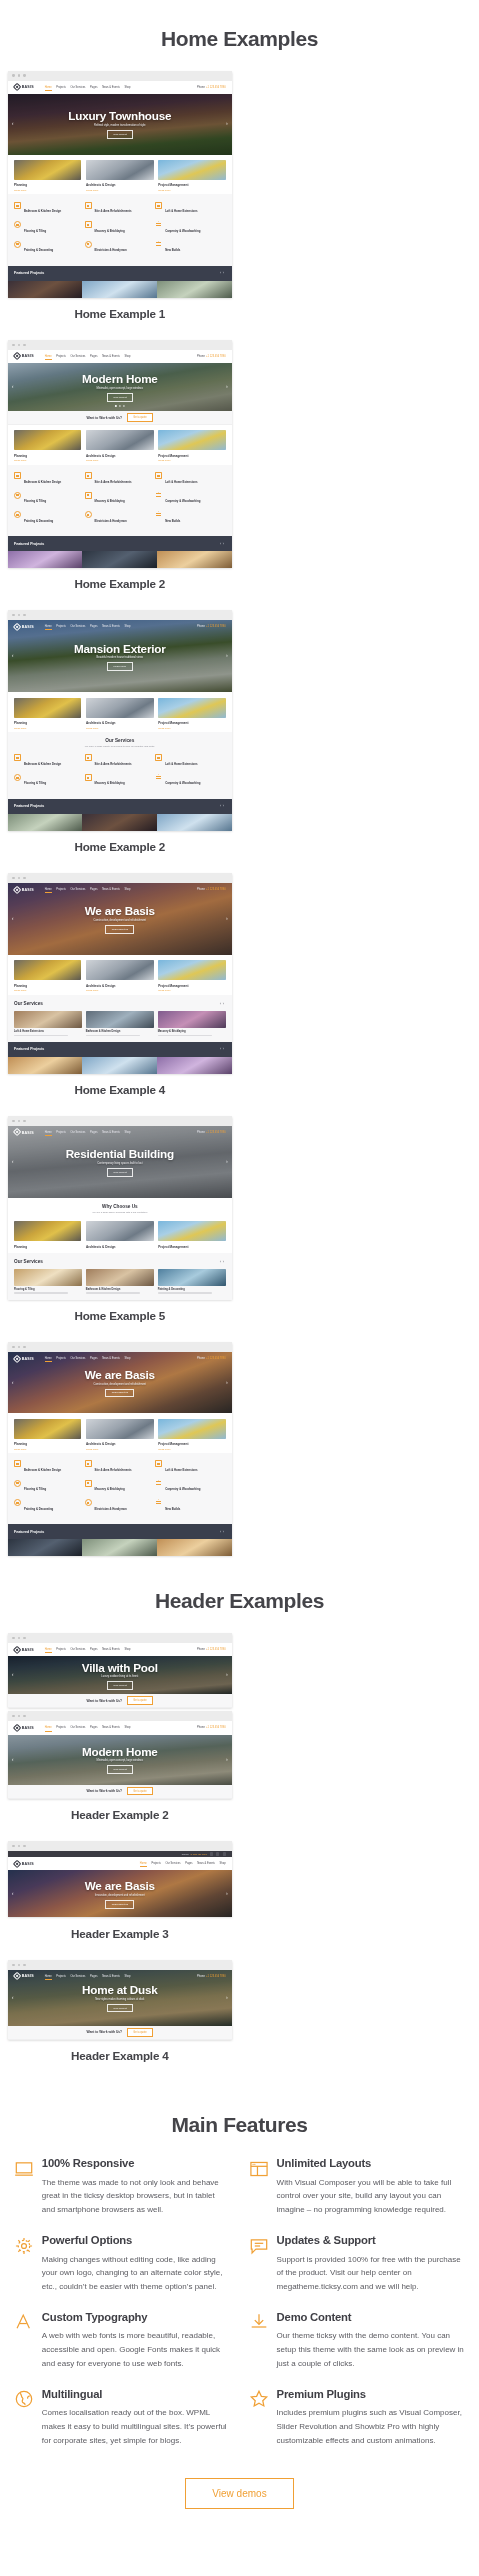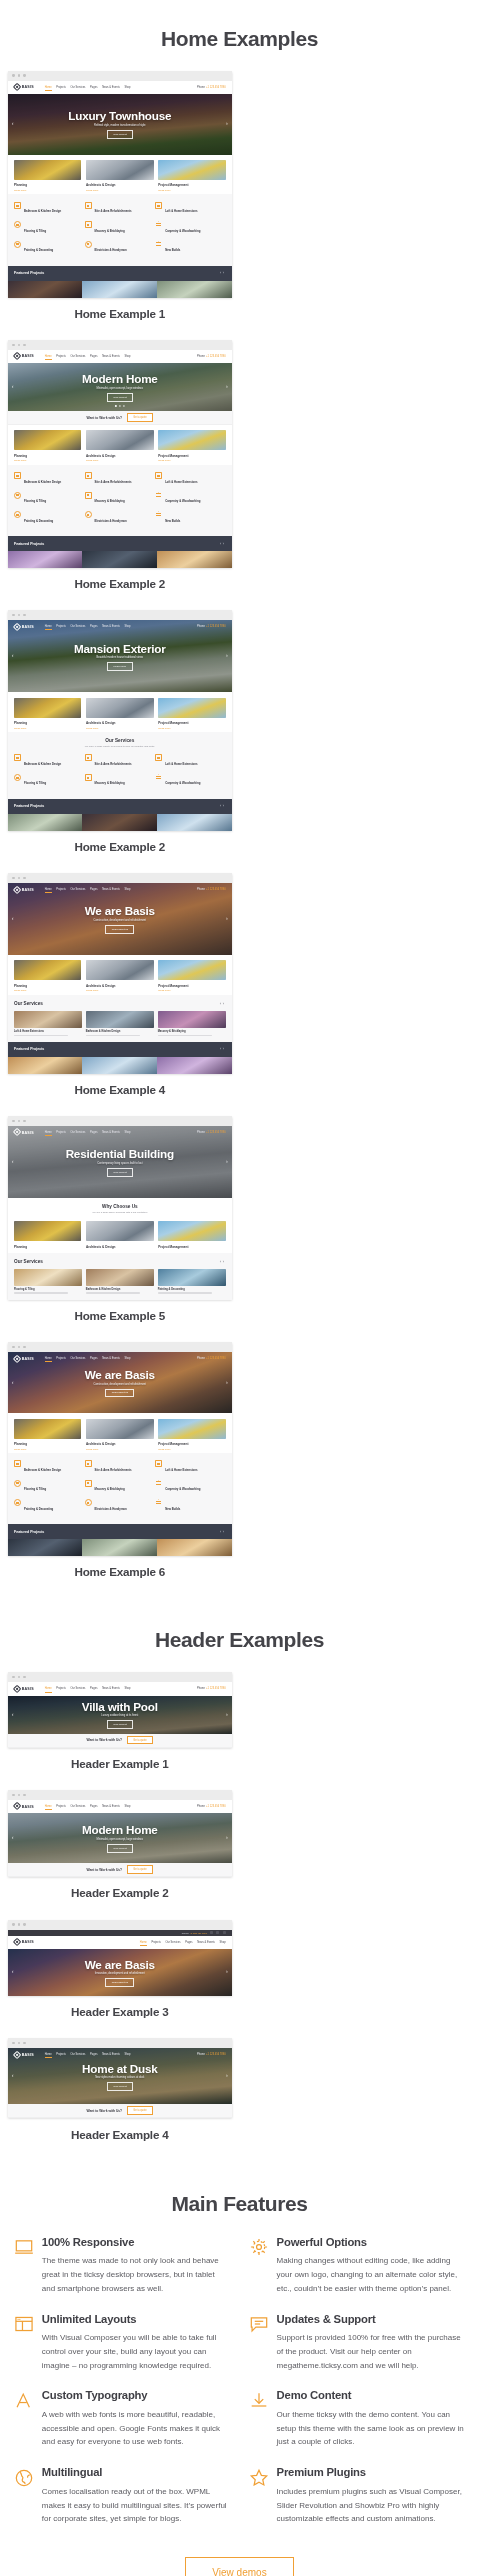--- a/index.html
+++ b/index.html
@@ -863,21 +863,20 @@
         <div class="featured">
           <span class="t">Featured Projects</span>
           <span class="nav"><span>‹</span><span>›</span></span>
         </div>
         <div class="featured-strip">
           <div class="fs5"></div>
           <div class="fs3"></div>
           <div class="fs6"></div>
         </div>
       </div>
-      <div class="caption">Home Example 6</div>
     </div>
 
   </div>
 
   <h2 class="section-title sec-header-title">Header Examples</h2>
 
   <div class="mock-grid">
 
     <div class="mock-cell">
       <div class="browser">
@@ -907,21 +906,20 @@
           <span class="hero-arrow r">›</span>
           <div class="hero-title">Villa with Pool</div>
           <div class="hero-sub">Luxury outdoor living at its finest</div>
           <div class="hero-btn">View project</div>
         </div>
         <div class="cta-bar">
           <span class="cta-text">Want to Work with Us?</span>
           <span class="cta-btn">Get a quote</span>
         </div>
       </div>
-      <div class="caption">Header Example 1</div>
     </div>
 
     <div class="mock-cell">
       <div class="browser">
         <div class="browser-bar">
           <span class="dot"></span>
           <span class="dot"></span>
           <span class="dot"></span>
         </div>
         <div class="site-nav">
@@ -1049,44 +1047,44 @@
       </div>
       <div class="f-txt">
         <div class="f-title">100% Responsive</div>
         <div class="f-desc">The theme was made to not only look and behave great in the ticksy desktop browsers, but in tablet and smartphone browsers as well.</div>
       </div>
     </div>
 
     <div class="feature">
       <div class="f-icon">
         <svg viewBox="0 0 26 26" fill="none" stroke="#f0a035" stroke-width="1.6">
-          <circle cx="13" cy="13" r="3.2"></circle>
-          <path d="M13 2.5v3M13 20.5v3M2.5 13h3M20.5 13h3M5.6 5.6l2.1 2.1M18.3 18.3l2.1 2.1M20.4 5.6l-2.1 2.1M7.7 18.3l-2.1 2.1"></path>
-          <circle cx="13" cy="13" r="7.4" stroke-dasharray="2.6 2.6"></circle>
-        </svg>
-      </div>
-      <div class="f-txt">
-        <div class="f-title">Powerful Options</div>
-        <div class="f-desc">Making changes without editing code, like adding your own logo, changing to an alternate color style, etc., couldn’t be easier with theme option’s panel.</div>
-      </div>
-    </div>
-
-    <div class="feature">
-      <div class="f-icon">
-        <svg viewBox="0 0 26 26" fill="none" stroke="#f0a035" stroke-width="1.6">
           <rect x="2.5" y="4.5" width="21" height="17"></rect>
           <line x1="2.5" y1="9.5" x2="23.5" y2="9.5"></line>
           <line x1="11" y1="9.5" x2="11" y2="21.5"></line>
           <circle cx="5.3" cy="7" r=".7" fill="#f0a035" stroke="none"></circle>
           <circle cx="7.6" cy="7" r=".7" fill="#f0a035" stroke="none"></circle>
         </svg>
       </div>
       <div class="f-txt">
         <div class="f-title">Unlimited Layouts</div>
         <div class="f-desc">With Visual Composer you will be able to take full control over your site, build any layout you can imagine – no programming knowledge required.</div>
+      </div>
+    </div>
+
+    <div class="feature">
+      <div class="f-icon">
+        <svg viewBox="0 0 26 26" fill="none" stroke="#f0a035" stroke-width="1.6">
+          <circle cx="13" cy="13" r="3.2"></circle>
+          <path d="M13 2.5v3M13 20.5v3M2.5 13h3M20.5 13h3M5.6 5.6l2.1 2.1M18.3 18.3l2.1 2.1M20.4 5.6l-2.1 2.1M7.7 18.3l-2.1 2.1"></path>
+          <circle cx="13" cy="13" r="7.4" stroke-dasharray="2.6 2.6"></circle>
+        </svg>
+      </div>
+      <div class="f-txt">
+        <div class="f-title">Powerful Options</div>
+        <div class="f-desc">Making changes without editing code, like adding your own logo, changing to an alternate color style, etc., couldn’t be easier with theme option’s panel.</div>
       </div>
     </div>
 
     <div class="feature">
       <div class="f-icon">
         <svg viewBox="0 0 26 26" fill="none" stroke="#f0a035" stroke-width="1.6">
           <path d="M3 5h20v12H9l-5 5v-5H3z"></path>
           <line x1="7.5" y1="9.5" x2="18.5" y2="9.5"></line>
           <line x1="7.5" y1="13" x2="14.5" y2="13"></line>
         </svg>

